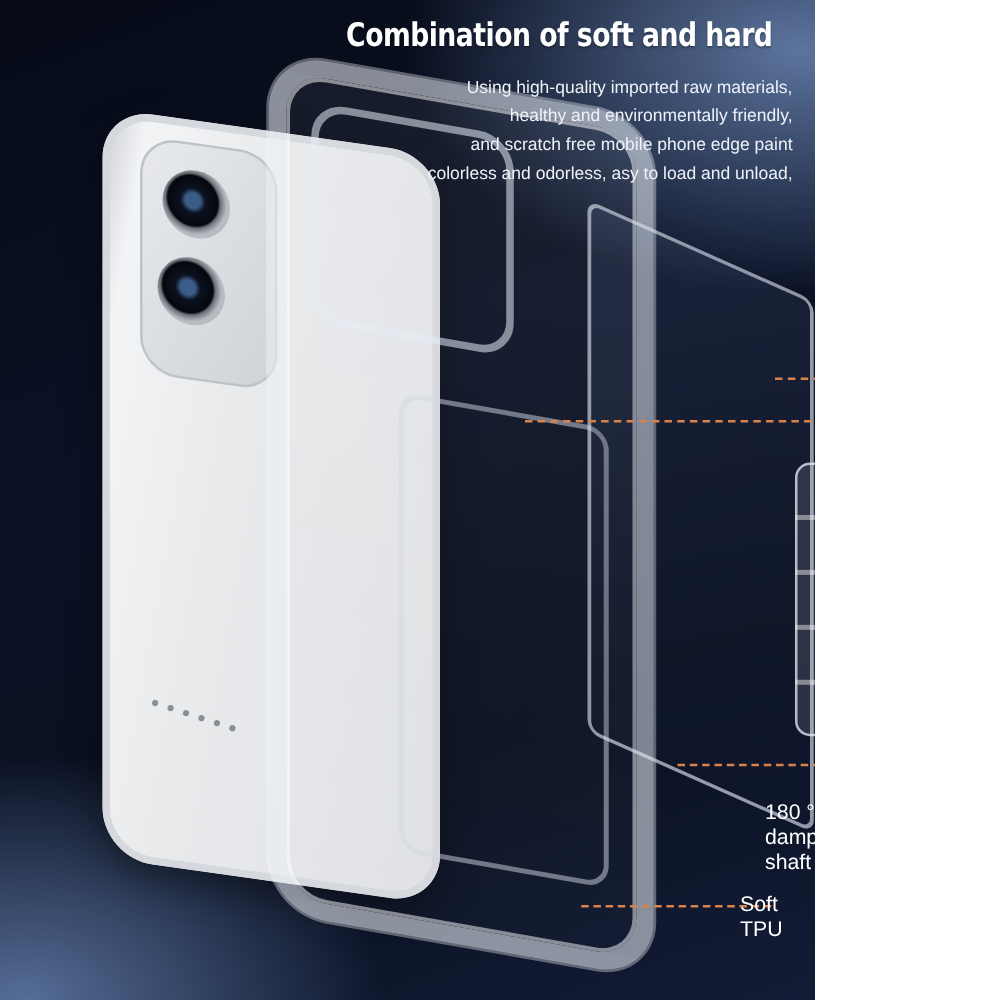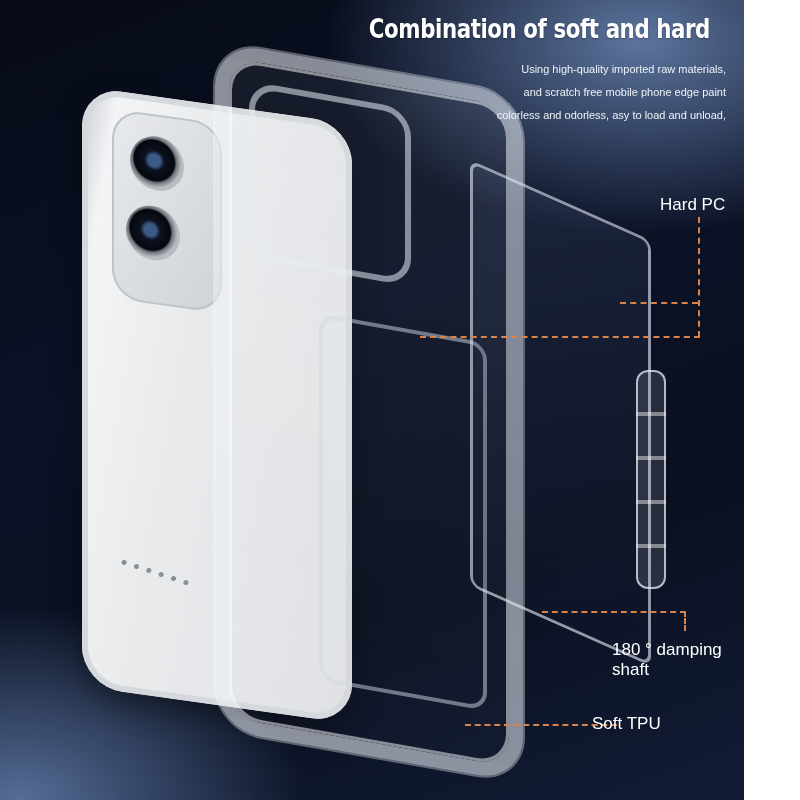--- a/index.html
+++ b/index.html
@@ -1,25 +1,25 @@
 <!DOCTYPE html>
 <html><head>
 <meta charset="utf-8">
 <style>
   html,body{margin:0;padding:0;}
   body{width:800px;height:800px;overflow:hidden;font-family:"Liberation Sans",sans-serif;}
-  #stage{position:relative;width:744px;height:800px;overflow:hidden;
+  #stage{position:relative;width:652px;height:800px;overflow:hidden;
     background:
       radial-gradient(ellipse 420px 260px at 640px 40px, rgba(120,150,200,0.75), rgba(80,105,150,0) 75%),
       radial-gradient(ellipse 380px 260px at 20px 800px, rgba(110,140,190,0.75), rgba(60,80,120,0) 75%),
       linear-gradient(160deg,#070b18 0%,#0b1226 40%,#0a1020 70%,#121c36 100%);}
   .title{position:absolute;right:34px;top:14px;color:#fff;font-family:"DejaVu Sans",sans-serif;
     font-weight:bold;font-size:26px;letter-spacing:-0.5px;transform:scaleX(0.82);transform-origin:right center;
     text-shadow:0 1px 2px rgba(0,0,0,.3);}
-  .desc{position:absolute;right:18px;top:58px;color:#eef2f8;font-size:11px;line-height:23px;text-align:right;}
+  .desc{position:absolute;right:18px;top:58px;color:#eef2f8;font-size:14px;line-height:23px;text-align:right;}
   .label{position:absolute;color:#fff;font-size:17px;}
   .dash{position:absolute;border-color:#d9824a;border-style:dashed;}
   
   .phone{position:absolute;left:82px;top:105px;width:270px;height:600px;border-radius:40px;
     background:linear-gradient(100deg,#c9ccd2 0%,#f3f4f6 10%,#e9eaec 40%,#dfe1e4 100%);
     transform:skewY(8deg);box-shadow:inset 0 0 0 6px #d5d8dc, 0 10px 30px rgba(0,0,0,.4);}
   .cam-bump{position:absolute;left:30px;top:18px;width:110px;height:190px;border-radius:30px;
     background:linear-gradient(120deg,#e8eaed,#cfd2d6);box-shadow:inset 0 0 0 2px #bfc3c8;}
   .lens{position:absolute;width:54px;height:54px;border-radius:50%;
     background:radial-gradient(circle at 45% 45%,#3b5c86 0 6px,#0c1220 10px,#05070d 20px,#6c7078 22px,#b8bcc2 27px);}
@@ -64,20 +64,21 @@
     <div class="case-win"></div>
     <div class="case-inner"></div>
   </div>
 
   <div class="plate"></div>
   <div class="hinge"></div>
 
   <div class="title">Combination of soft and hard</div>
   <div class="desc">
     <div>Using high-quality imported raw materials,</div>
+    <div>healthy and environmentally friendly,</div>
     <div>and scratch free mobile phone edge paint</div>
     <div>colorless and odorless, asy to load and unload,</div>
   </div>
 
   <div class="label" style="left:660px;top:195px">Hard PC</div>
   <div class="dash" style="left:698px;top:217px;height:120px;border-width:0 0 0 2px"></div>
   <div class="dash" style="left:620px;top:302px;width:78px;border-width:2px 0 0 0"></div>
   <div class="dash" style="left:420px;top:336px;width:280px;border-width:2px 0 0 0"></div>
 
   <div class="dash" style="left:542px;top:611px;width:144px;border-width:2px 0 0 0"></div>

